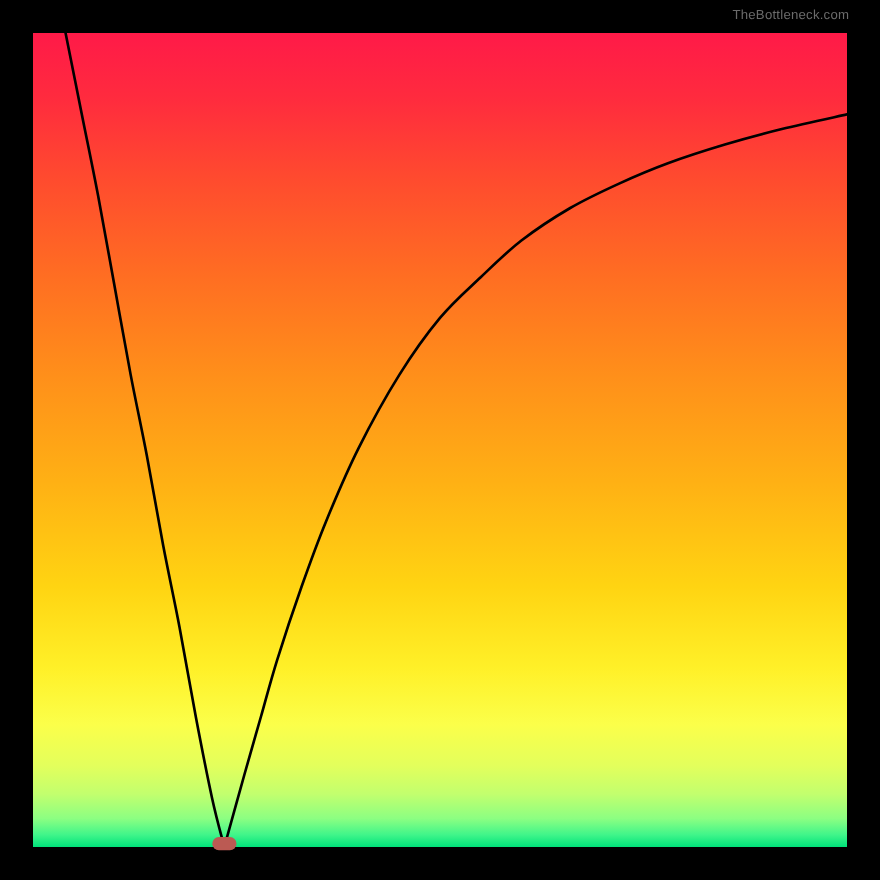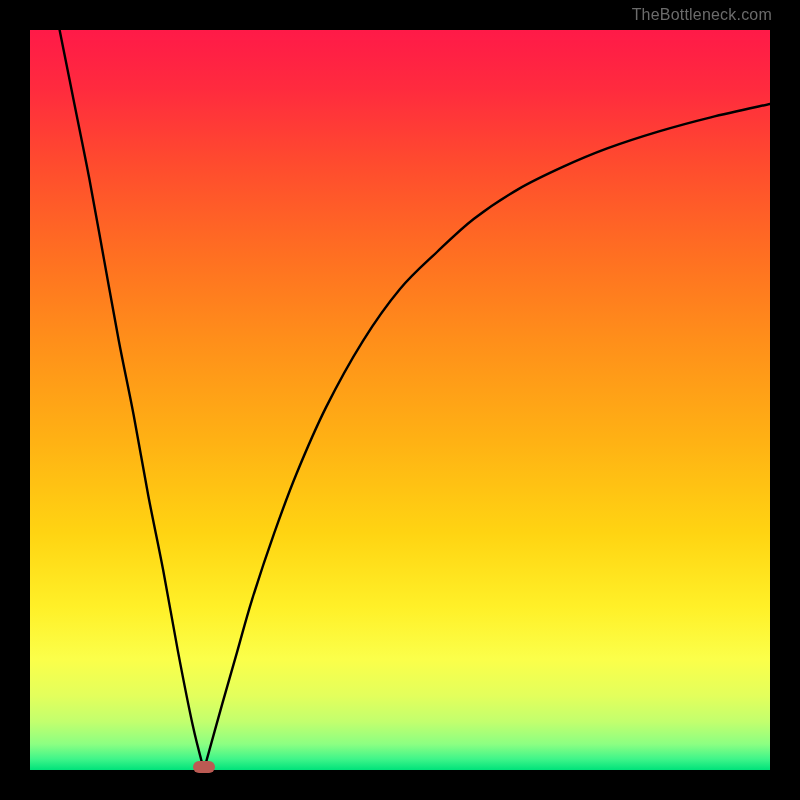--- a/index.html
+++ b/index.html
@@ -31,21 +31,21 @@
     top: 0;
     left: 0;
     width: 100%;
     height: 100%;
   }
   .credit {
     position: absolute;
     top: 6px;
     right: 28px;
     color: #6b6b6b;
-    font-size: 16px;
+    font-size: 12px;
     font-weight: 500;
     letter-spacing: 0.2px;
   }
   svg.curves {
     position: absolute;
     top: 0;
     left: 0;
     width: 100%;
     height: 100%;
   }

